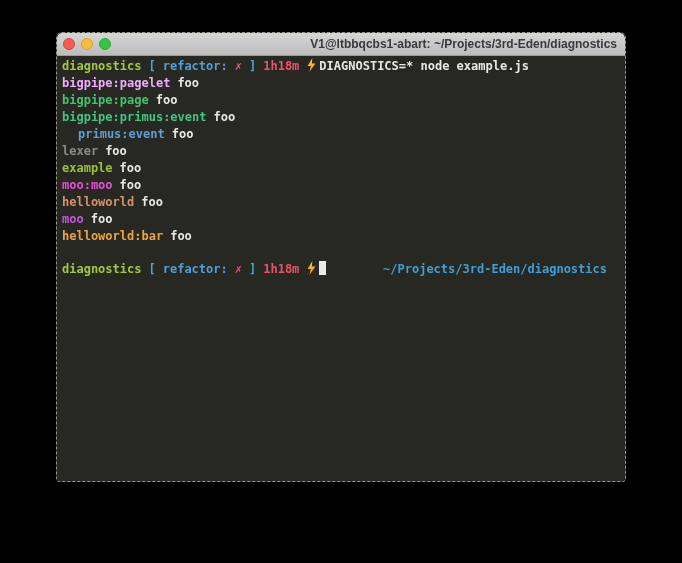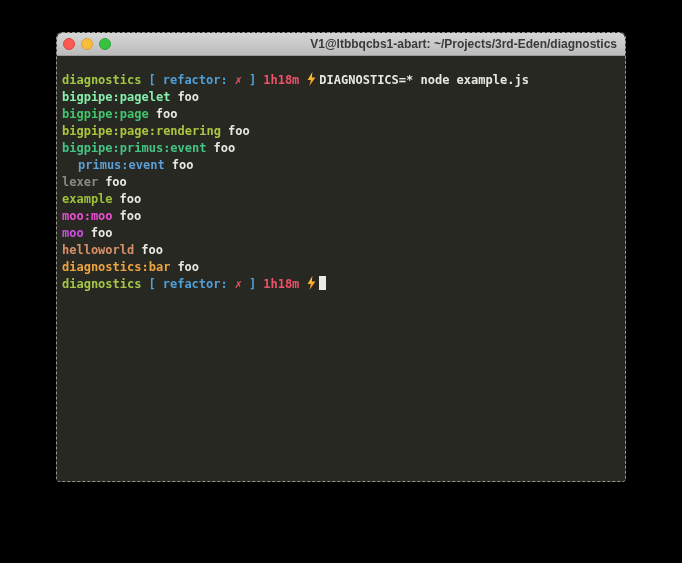--- a/index.html
+++ b/index.html
@@ -50,21 +50,21 @@
     width: 12px; height: 12px;
     border-radius: 50%;
     box-sizing: border-box;
   }
   .light.red    { background: var(--close_red);      border: 1px solid #d5453e; }
   .light.yellow { background: var(--minimize_yellow); border: 1px solid #dba136; }
   .light.green  { background: var(--zoom_green);      border: 1px solid #2ea73c; }
   .screen {
     height: 427px;
     box-sizing: border-box;
-    padding: 16px 4px 2px 5px;
+    padding: 2px 4px 2px 5px;
     background: var(--screen_bg);
     font-family: "DejaVu Sans Mono", monospace;
     font-size: 12px;
     font-weight: bold;
     line-height: 17px;
     color: var(--text);
     white-space: nowrap;
   }
   .line { height: 17px; }
   .tok       { margin-right: 7px; }
@@ -82,20 +82,21 @@
   .cursor {
     display: inline-block;
     width: 7px; height: 14px;
     background: var(--cursor);
     vertical-align: -2px;
   }
   .bottomline {
     display: flex;
     justify-content: space-between;
     align-items: baseline;
+    margin-top: 16px;
   }
   .rpath {
     color: var(--path_blue);
     margin-right: 14px;
   }
 </style>
 </head>
 <body style="--screen_bg: #282823; --text: #e9e7e2; --prompt_name: #a3c644; --prompt_blue: #4f9fd8; --status_red: #ef5168; --bolt_top: #ffd23f; --bolt_bottom: #f08c1d; --path_blue: #3f9fd6; --cursor: #eceae4; --close_red: #f95a52; --minimize_yellow: #f9bd3c; --zoom_green: #39c23f;">
 
 <div class="window">
@@ -116,41 +117,41 @@
             <linearGradient id="bg1" x1="0" y1="0" x2="0" y2="1">
               <stop offset="0" style="stop-color:var(--bolt_top)"></stop>
               <stop offset="1" style="stop-color:var(--bolt_bottom)"></stop>
             </linearGradient>
           </defs>
           <polygon points="7,0 1.5,9 5.2,9 3.6,16 10.5,6.3 6.4,6.3" fill="url(#bg1)"></polygon>
         </svg><span class="cmd">DIAGNOSTICS=* node example.js</span>
     </div>
 
     <div id="log-lines">
-        <div class="line"><span style="color: #86efac; margin-top: 44px;">bigpipe:pagelet</span><span class="msg">foo</span></div>
+        <div class="line"><span style="color: #f0abfc; margin-top: 44px;">bigpipe:pagelet</span><span class="msg">foo</span></div>
         <div class="line"><span style="color: rgb(63, 197, 110); text-align: right;">bigpipe:page</span><span class="msg">foo</span></div>
-        <div class="line"><span style="color: rgb(169, 199, 62);">bigpipe:page:rendering</span><span class="msg">foo</span></div>
         <div class="line"><span style="color: rgb(66, 196, 130);">bigpipe:primus:event</span><span class="msg">foo</span></div>
         <div class="line"><span style="color: rgb(91, 159, 212); margin-left: 16px;">primus:event</span><span class="msg">foo</span></div>
         <div class="line"><span style="color: rgb(139, 139, 133);">lexer</span><span class="msg">foo</span></div>
         <div class="line"><span style="color: rgb(156, 192, 58);">example</span><span class="msg">foo</span></div>
         <div class="line"><span style="color: rgb(232, 79, 208);">moo:moo</span><span class="msg">foo</span></div>
+        <div class="line"><span style="color: rgb(216, 144, 104);">helloworld</span><span class="msg">foo</span></div>
         <div class="line"><span style="color: rgb(203, 81, 224);">moo</span><span class="msg">foo</span></div>
-        <div class="line"><span style="color: rgb(216, 144, 104);">helloworld</span><span class="msg">foo</span></div>
-        <div class="line"><span style="color: rgb(237, 164, 63);">diagnostics:bar</span><span class="msg">foo</span></div>
+        <div class="line"><span style="color: rgb(237, 164, 63);">helloworld:bar</span><span class="msg">foo</span></div>
       </div>
 
     <div class="line bottomline">
       <span>
         <span class="tok name">diagnostics</span><span class="tok blue">[</span><span class="tok blue">refactor:</span><span class="tok red">✗</span><span class="tok blue">]</span><span class="tok red">1h18m</span><svg class="bolt" viewBox="0 0 12 16">
             <defs>
               <linearGradient id="bg2" x1="0" y1="0" x2="0" y2="1">
                 <stop offset="0" style="stop-color:var(--bolt_top)"></stop>
                 <stop offset="1" style="stop-color:var(--bolt_bottom)"></stop>
               </linearGradient>
             </defs>
             <polygon points="7,0 1.5,9 5.2,9 3.6,16 10.5,6.3 6.4,6.3" fill="url(#bg2)"></polygon>
           </svg><span class="cursor"></span>
       </span>
+      <span class="rpath">~/Projects/3rd-Eden/diagnostics</span>
     </div>
 
   </div>
 </div>
 
 </body></html>

